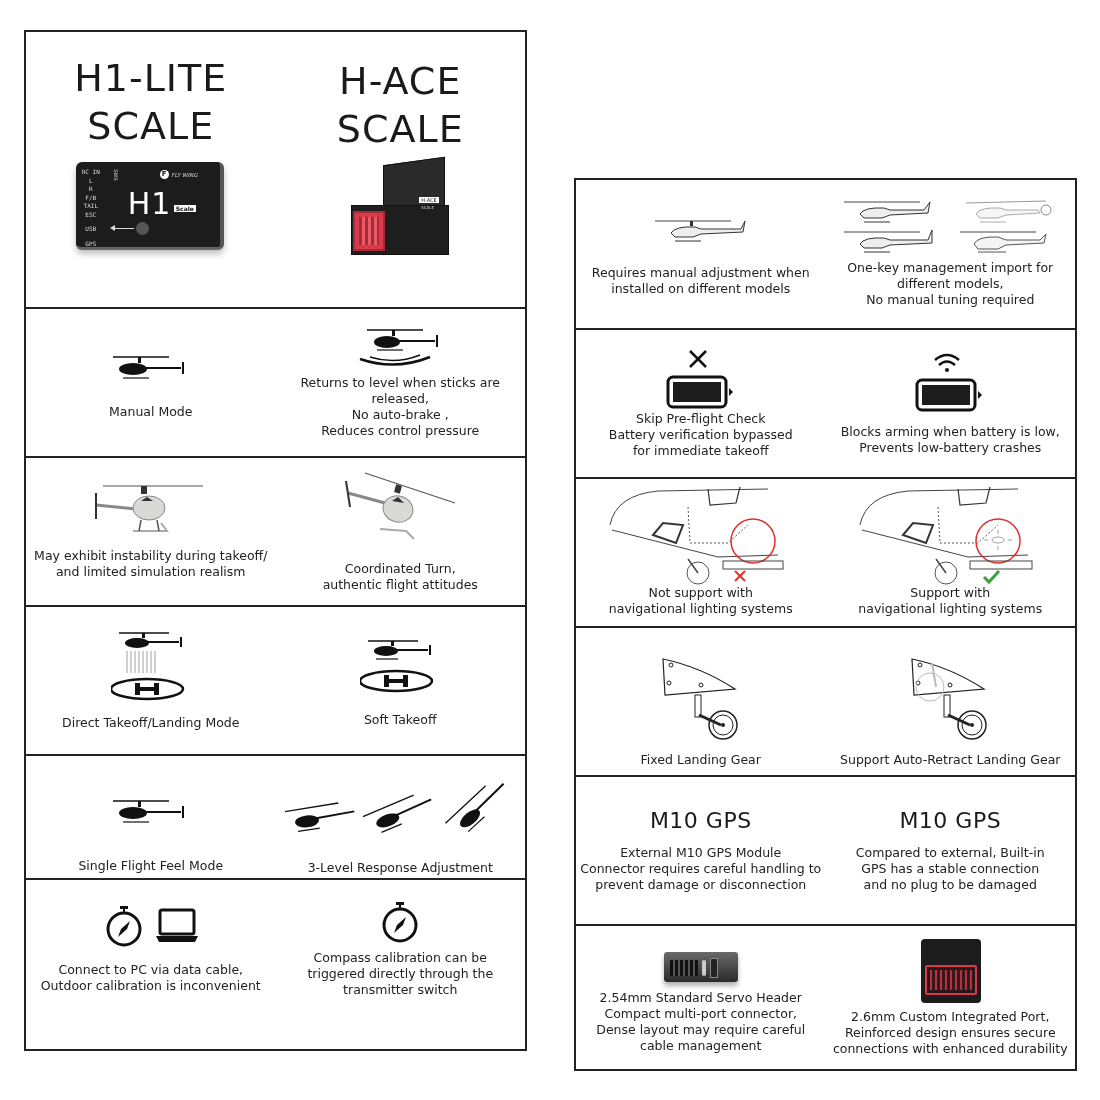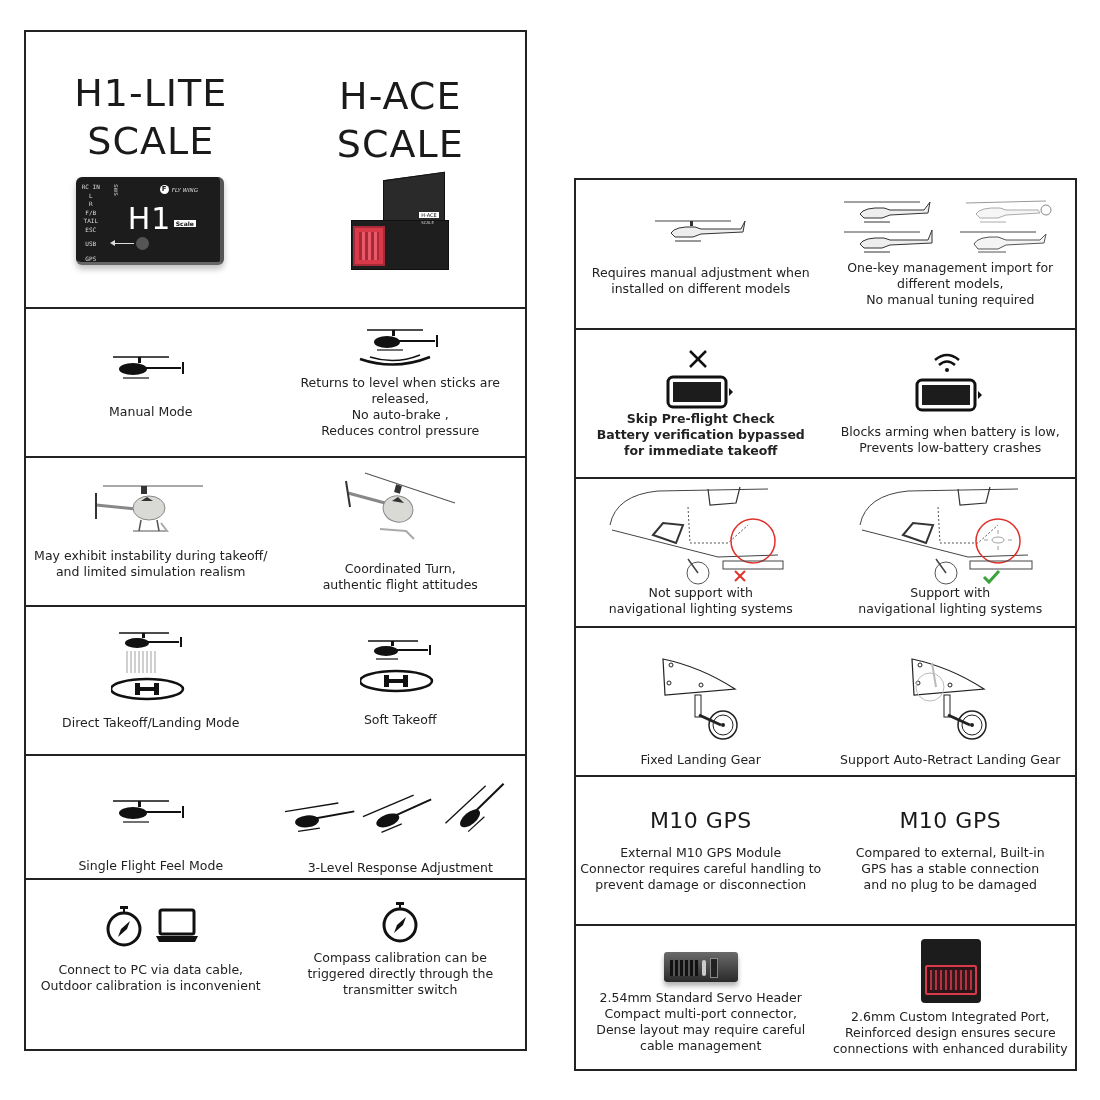--- a/index.html
+++ b/index.html
@@ -22,21 +22,21 @@
   .gps-title { font-size: 22px; color: #1a1a1a; margin-bottom: 12px; letter-spacing: 0.5px; }
 
   .abs { position: absolute; }
   svg { display: block; }
 </style>
 </head>
 <body>
 
 <div id="left-panel" class="panel">
 
-  <div class="row first" style="top:15px;height:275px;">
+  <div class="row first" style="top:0;height:275px;">
     <div class="cell l" style="justify-content:flex-start;padding-top:22px;">
       <div class="bigtitle">H1-LITE
 SCALE</div>
 
       <div style="margin-top:12px;width:150px;height:90px;position:relative;">
         <div class="abs" style="left:0;top:0;width:148px;height:88px;background:#1c1c1c;border-radius:6px;border-right:4px solid #555;border-bottom:3px solid #666;box-shadow:0 4px 6px rgba(0,0,0,0.25);"></div>
         <div class="abs" style="left:6px;top:6px;font-size:6px;line-height:8.5px;color:#ddd;font-family:'DejaVu Sans Mono',monospace;">
           <div>RC IN</div>
           <div>L</div>
           <div>R</div>
@@ -288,21 +288,21 @@
 
   <div class="row" style="top:148px;height:149px;">
     <div class="cell l">
       <svg width="70" height="62" viewBox="0 0 70 62">
         <line x1="24" y1="2" x2="40" y2="18" stroke="#111" stroke-width="2.5"></line>
         <line x1="40" y1="2" x2="24" y2="18" stroke="#111" stroke-width="2.5"></line>
         <rect x="2" y="28" width="58" height="30" rx="5" fill="#fff" stroke="#111" stroke-width="3"></rect>
         <rect x="7" y="33" width="48" height="20" fill="#1c1c1c"></rect>
         <path d="M63 39 L67 43 L63 47 Z" fill="#111"></path>
       </svg>
-      <div class="caption" style="font-weight:bold;">Skip Pre-flight Check
+      <div class="caption" style="">Skip Pre-flight Check
 Battery verification bypassed
 for immediate takeoff</div>
     </div>
     <div class="cell r">
       <svg width="70" height="62" viewBox="0 0 70 62">
         <path d="M20 8 Q32 -2 44 8" fill="none" stroke="#111" stroke-width="2.5"></path>
         <path d="M24 13 Q32 6 40 13" fill="none" stroke="#111" stroke-width="2.5"></path>
         <circle cx="32" cy="18" r="2" fill="#111"></circle>
         <rect x="2" y="28" width="58" height="30" rx="5" fill="#fff" stroke="#111" stroke-width="3"></rect>
         <rect x="7" y="33" width="48" height="20" fill="#1c1c1c"></rect>

